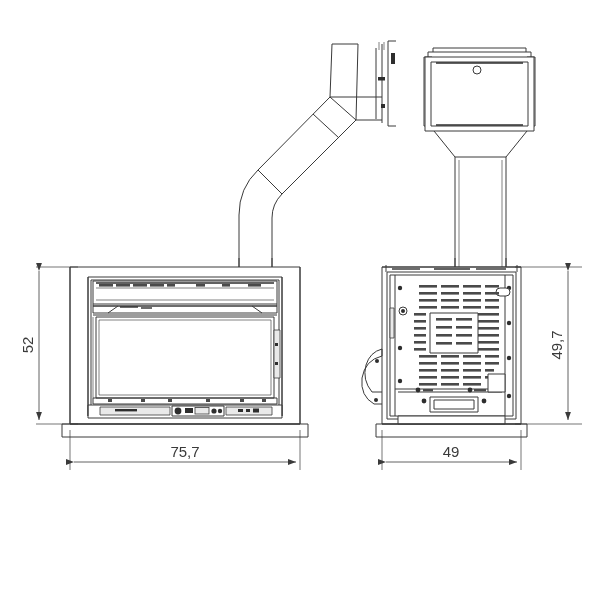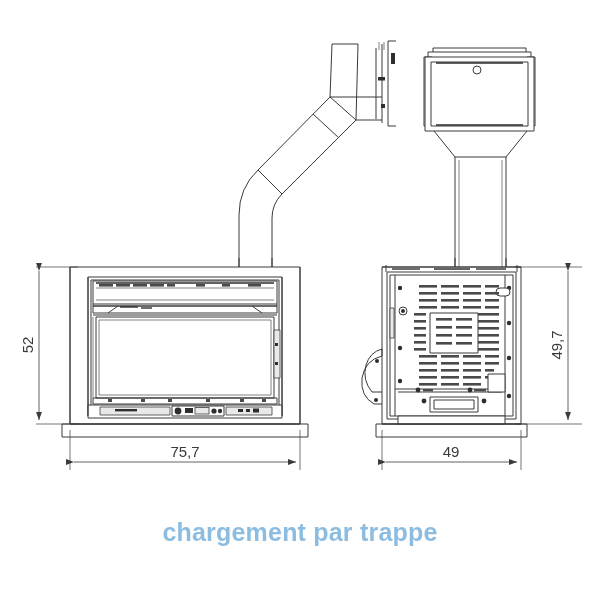--- a/index.html
+++ b/index.html
@@ -346,15 +346,14 @@
 
     <g>
       <path class="dimx" d="M382,430 L382,470"></path>
       <path class="dimx" d="M521,430 L521,470"></path>
       <path class="dim" d="M386,462 L517,462" marker-start="url(#arrL)" marker-end="url(#arrR)"></path>
       <text class="dimtxt" x="451" y="457" text-anchor="middle">49</text>
     </g>
 
   </svg>
 
-  <div class="caption" style="color: rgb(140, 189, 224);">chargement par trappe</div>
 
 </div>
 
 </body></html>

